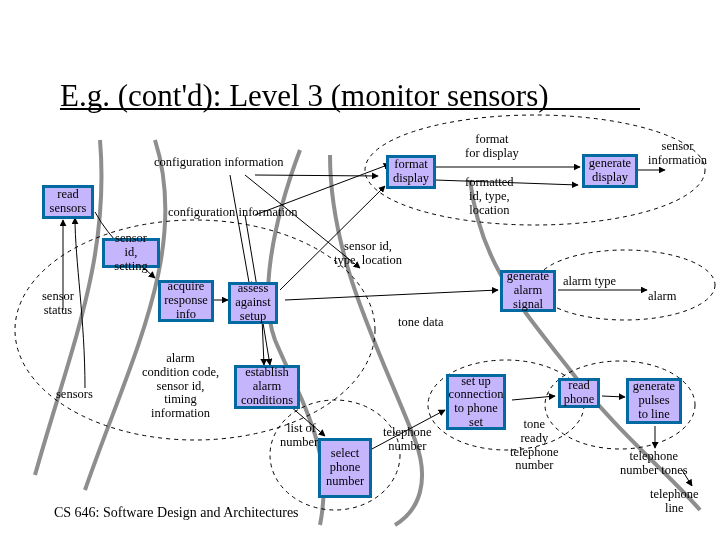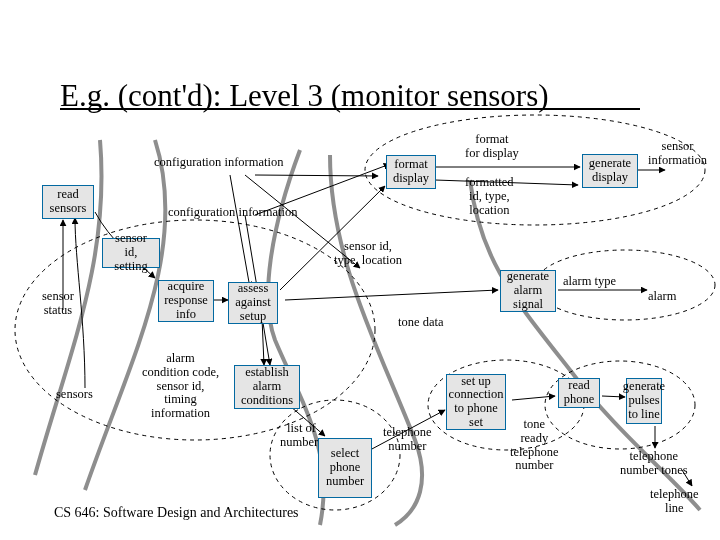--- a/index.html
+++ b/index.html
@@ -26,22 +26,22 @@
     background: #000;
   }
   .footer {
     position: absolute;
     left: 54px;
     top: 505px;
     font-size: 14px;
   }
   .box {
     position: absolute;
-    background: #e5e5e5;
-    border: 1px solid #0369a1;
+    background: #c4b5fd;
+    border: 3px solid #0369a1;
     font-size: 12.5px;
     text-align: center;
     display: flex;
     align-items: center;
     justify-content: center;
     line-height: 1.1;
     padding: 2px 15px;
     box-sizing: border-box;
   }
   .label {
@@ -191,17 +191,17 @@
 signal</div>
 <div class="box" style="left:318px; top:438px; width:54px; height:60px;">select
 phone
 number</div>
 <div class="box" style="left:446px; top:374px; width:60px; height:56px;">set up
 connection
 to phone
 set</div>
 <div class="box" style="left:558px; top:378px; width:42px; height:30px;">read
 phone</div>
-<div class="box" style="left:626px; top:378px; width:36px; height:46px;">generate
+<div class="box" style="left:626px; top:378px; width:56px; height:46px;">generate
 pulses to
 line</div>
 
 <div class="footer">CS 646: Software Design and Architectures</div>
 
 </body></html>

